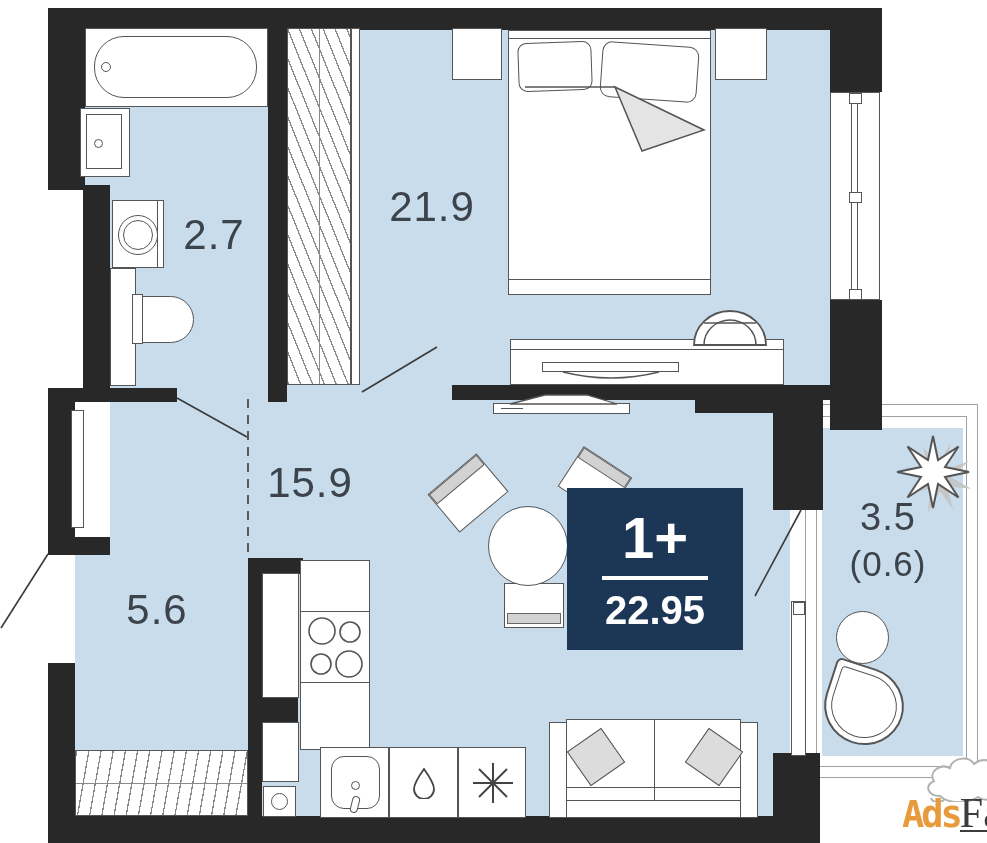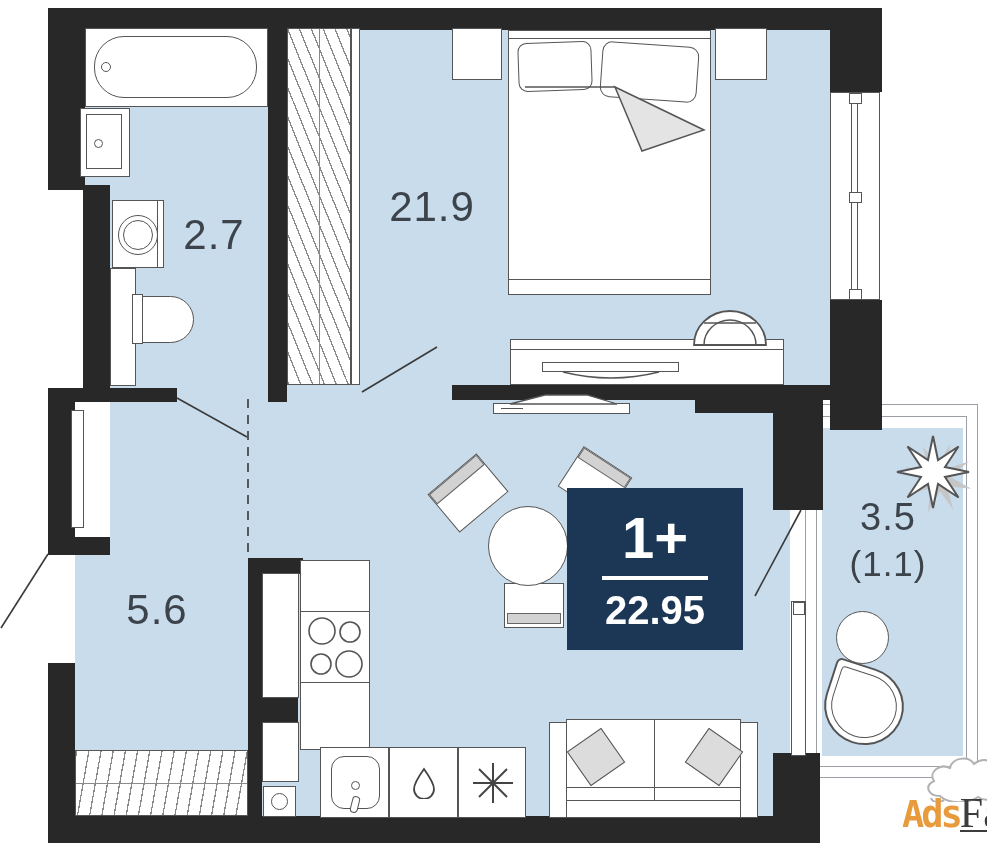--- a/index.html
+++ b/index.html
@@ -211,23 +211,24 @@
     <polygon points="80,46 56,51 69.5,71.5 51,58 46,82 41,58 20.5,71.5 34,51 10,46 34,41 20.5,20.5 41,34 46,10 51,34 69.5,20.5 56,41" fill="#c6c6c6" transform="rotate(18 45 46)"></polygon>
     <polygon points="76,40 52,45 65.5,65.5 45,52 40,76 35,52 14.5,65.5 28,45 4,40 28,35 14.5,14.5 35,28 40,4 45,28 65.5,14.5 52,35" fill="#fff" stroke="#555" stroke-width="2"></polygon>
   </svg>
   <div class="fur" style="left:836px;top:611px;width:53px;height:53px;border-radius:50%;"></div>
   <div class="fur" style="left:824px;top:667px;width:80px;height:78px;border-radius:6px 50% 50% 50%;transform:rotate(18deg);border-width:2px;">
     <div class="abs" style="left:5px;top:5px;right:5px;bottom:5px;border:1.3px solid #555;border-radius:4px 50% 50% 50%;"></div>
   </div>
 
   <div class="room-label" style="left:214px;top:235px;z-index:6;">2.7</div>
   <div class="room-label" style="left:432px;top:207px;z-index:6;">21.9</div>
+  <div class="room-label" style="left:310px;top:483px;z-index:6;">15.9</div>
   <div class="room-label" style="left:157px;top:610px;z-index:6;text-align:center;">5.6</div>
   <div class="room-label" style="left:888px;top:517px;font-size:38px;z-index:6;">3.5</div>
-  <div class="room-label" style="left:888px;top:564px;font-size:35px;z-index:6;">(1.1)</div>
+  <div class="room-label" style="left:888px;top:564px;font-size:35px;z-index:6;">(0.6)</div>
 
   <div class="wm" style="left:850px;top:740px;width:137px;height:103px;">
     <svg width="137" height="62" style="position:absolute;left:0;top:0;">
       <path d="M42,56 C30,56 26,46 36,41 C30,32 42,23 52,28 C54,18 70,15 76,24 C86,16 102,22 98,32 C112,32 114,47 101,49 C104,58 88,63 80,57 C70,64 50,64 42,56 Z" fill="#fff" stroke="#b2b2b2" stroke-width="2"></path>
       <path d="M46,60 C40,64 34,62 33,58" fill="none" stroke="#b2b2b2" stroke-width="2"></path>
     </svg>
     <div class="wm-text" style="left:4px;top:53px;">
       <span class="wm-ads">Ads</span>
         <span class="wm-factory">Factory</span>
     </div>

